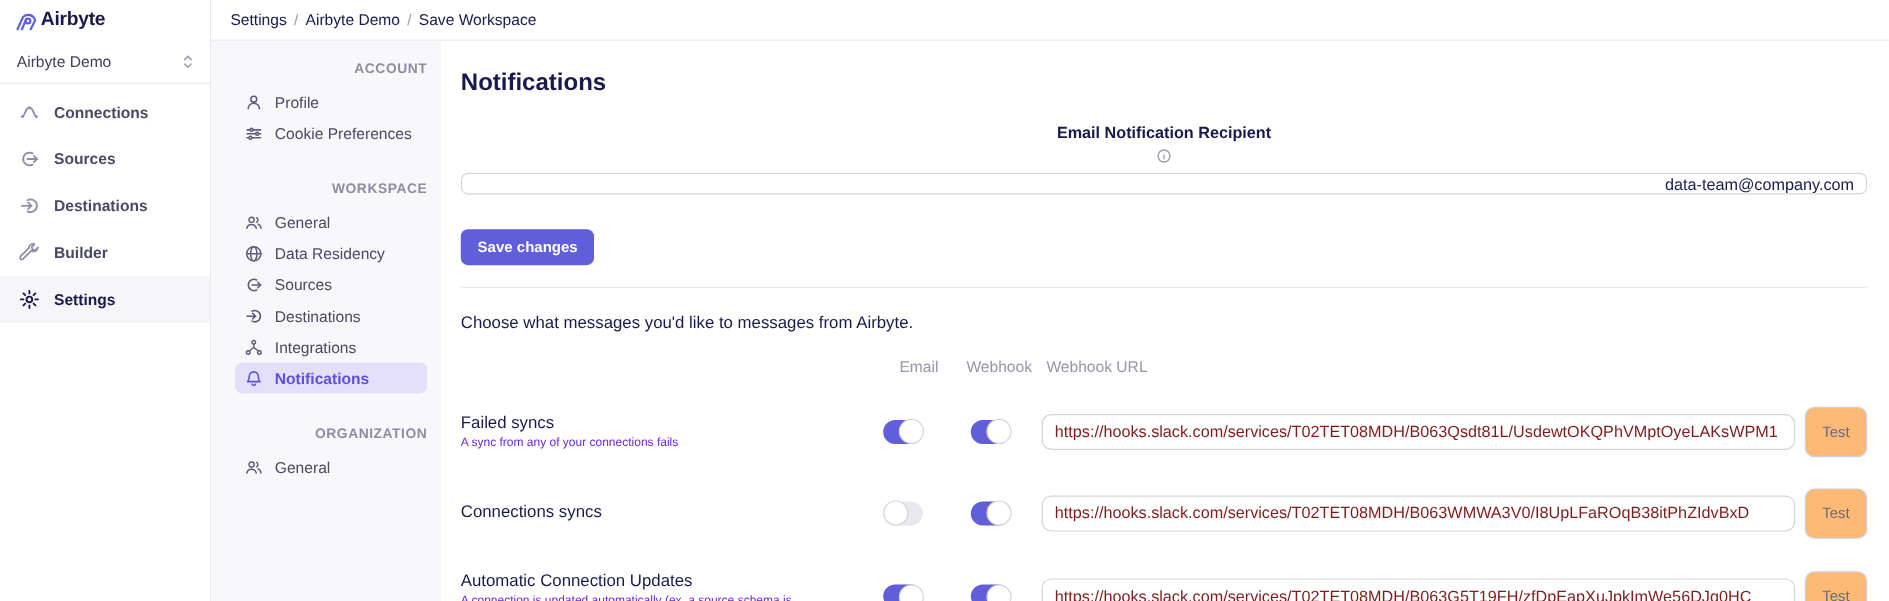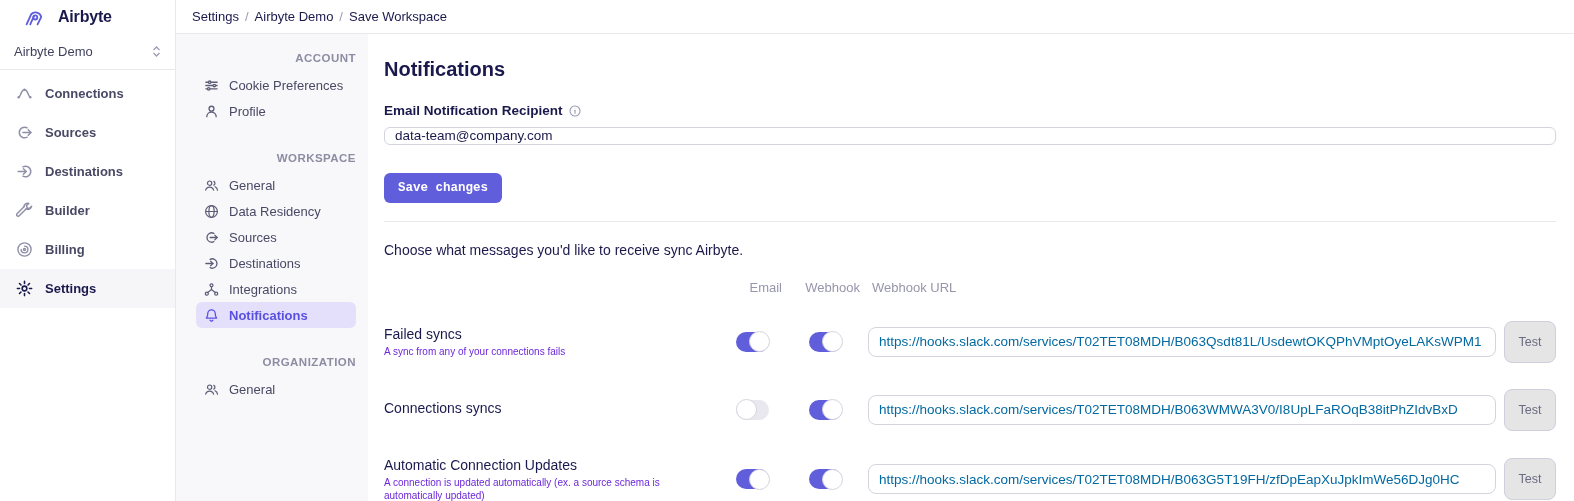--- a/index.html
+++ b/index.html
@@ -10,21 +10,21 @@
     background:#fff;
     display:flex;
   }
   
   .sidebar {
     width:176px; min-width:176px; height:100%;
     border-right:1px solid #e8e8ed;
     display:flex; flex-direction:column;
     background:#fff;
   }
-  .logo-row { height:34px; display:flex; align-items:center; padding:0 22px; gap:14px; }
+  .logo-row { height:34px; display:flex; align-items:center; padding:0 10px; gap:2px; }
   .logo-mark { width:22px; height:22px; flex:0 0 auto; }
   .logo-text { font-size:16px; font-weight:700; color:#1a194d; letter-spacing:-0.2px; }
   .workspace-row {
     height:36px; display:flex; align-items:center; justify-content:space-between;
     padding:0 14px; border-bottom:1px solid #e8e8ed; cursor:pointer;
   }
   .workspace-name { font-size:13px; color:#3f3f5c; }
   .chevrons { color:#9a9ab3; }
   .nav { padding-top:4px; display:flex; flex-direction:column; }
   .nav-item {
@@ -61,32 +61,32 @@
   }
   .sn-item .ic { color:#5d5d7a; display:flex; }
   .sn-item.active { background:#e4e0fb; color:#5a50e0; font-weight:700; }
   .sn-item.active .ic { color:#5a50e0; }
   .sn-gap { height:14px; }
   
   .main { flex:1; padding:24px 18px 0 16px; min-width:0; background:#fff; }
   .page-title { font-size:20px; font-weight:700; color:#1a194d; margin-bottom:22px; }
   .field-label {
     font-size:13.5px; font-weight:600; color:#1a194d;
-    display:flex; align-items:center; gap:6px; margin-bottom:8px;
+    display:flex; align-items:center; gap:6px; margin-bottom:8px;flex-direction:column;
   }
   .info-ic { color:#9a9ab3; display:flex; }
   .email-input {
     width:100%; height:18px; border:1px solid #d4d4de; border-radius:6px;
     padding:0 10px; font-size:13.5px; color:#1a194d;
-    font-family:"Liberation Sans", sans-serif; background:#fff; outline:none;
+    font-family:"Liberation Sans", sans-serif; background:#fff; outline:none;text-align:right;
   }
   .save-btn {
     margin-top:28px; background:#615edc; color:#fff; border:none;
     font-size:12.5px; font-weight:700; padding:8px 14px; border-radius:6px;
-    cursor:pointer; font-family:Liberation Mono, monospace;text-align:center;
+    cursor:pointer; font-family:Liberation Sans, sans-serif;text-align:center;
   }
   .divider { height:1px; background:#e8e8ed; margin:18px 0 20px 0; }
   .choose-text { font-size:14px; color:#1a194d; margin-bottom:22px; }
   .notif-grid {
     display:grid;
     grid-template-columns:330px 60px 70px 1fr 52px;
     column-gap:8px; row-gap:26px; align-items:center;
   }
   .col-head { font-size:13px; color:#9696ab; text-align:right; align-self:end; }
   .col-head.url-head { text-align:left; padding-left:4px; }
@@ -100,25 +100,25 @@
   }
   .toggle .knob {
     position:absolute; top:-0.5px; left:0; width:21px; height:21px;
     border-radius:50%; background:#fff; border:1px solid #d4d4de;
     transition:left .1s;
   }
   .toggle.on { background:#615edc; }
   .toggle.on .knob { left:13px; }
   .url-input {
     width:100%; height:30px; border:1px solid #d4d4de; border-radius:8px;
-    padding:0 10px; font-size:13.5px; color:#0369a1;
+    padding:0 10px; font-size:13.5px; color:#7f1d1d;
     font-family:"Liberation Sans", sans-serif; background:#fff; outline:none;
   }
   .test-btn {
-    width:52px; height:42px; background:#e5e5e5; border:1px solid #cfcfde;
+    width:52px; height:42px; background:#fdba74; border:1px solid #cfcfde;
     border-radius:8px; font-size:12.5px; color:#6b6b82; cursor:pointer;
     font-family:"Liberation Sans", sans-serif;
   }
   svg { display:block; }
 </style>
 </head>
 <body>
 
 <aside class="sidebar">
   <div class="logo-row">
@@ -176,30 +176,20 @@
     </div>
     <div class="nav-item">
       <span class="ic">
         <svg viewBox="0 0 16 16" width="17" height="17" fill="none" stroke="currentColor" stroke-width="1.4" stroke-linecap="round" stroke-linejoin="round">
           <path d="M9.5 6.5 L3 13 a1.4 1.4 0 0 1 -2 -2 L7.5 4.5"></path>
           <path d="M7.5 4.5 a3.4 3.4 0 0 1 4.5 -3.2 L9.8 3.5 L10.5 5.5 L12.5 6.2 L14.7 4 a3.4 3.4 0 0 1 -5.2 2.5"></path>
         </svg>
       </span>
       <span>Builder</span>
     </div>
-    <div class="nav-item">
-      <span class="ic">
-        <svg viewBox="0 0 16 16" width="17" height="17" fill="none" stroke="currentColor" stroke-width="1.3" stroke-linecap="round">
-          <circle cx="8" cy="8" r="6.2"></circle>
-          <path d="M8 4.8 a3.2 3.2 0 1 1 -3.2 3.2"></path>
-          <circle cx="8" cy="8" r="1"></circle>
-        </svg>
-      </span>
-      <span>Billing</span>
-    </div>
     <div class="nav-item active">
       <span class="ic">
         <svg viewBox="0 0 16 16" width="17" height="17" fill="none" stroke="currentColor" stroke-width="1.5" stroke-linecap="round">
           <circle cx="8" cy="8" r="2.2"></circle>
           <path d="M8 1.3 v2 M8 12.7 v2 M1.3 8 h2 M12.7 8 h2 M3.3 3.3 l1.4 1.4 M11.3 11.3 l1.4 1.4 M12.7 3.3 l-1.4 1.4 M4.7 11.3 l-1.4 1.4"></path>
         </svg>
       </span>
       <span>Settings</span>
     </div>
   </nav>
@@ -216,36 +206,36 @@
     </div>
   </div>
 
   <div class="content-row">
 
     <div class="settings-nav">
       <div class="sn-header">ACCOUNT</div>
       <div class="sn-item">
         <span class="ic">
           <svg viewBox="0 0 16 16" width="15" height="15" fill="none" stroke="currentColor" stroke-width="1.4" stroke-linecap="round">
+            <circle cx="8" cy="5" r="2.6"></circle>
+              <path d="M3 13.5 a5 5 0 0 1 10 0"></path>
+          </svg>
+        </span>
+        <span>Profile</span>
+      </div>
+      <div class="sn-item">
+        <span class="ic">
+          <svg viewBox="0 0 16 16" width="15" height="15" fill="none" stroke="currentColor" stroke-width="1.4" stroke-linecap="round">
             <path d="M2 4.5 h12 M2 8 h12 M2 11.5 h12"></path>
             <circle cx="6" cy="4.5" r="1.3" fill="#f8f8fa"></circle>
               <circle cx="11" cy="8" r="1.3" fill="#f8f8fa"></circle>
               <circle cx="5" cy="11.5" r="1.3" fill="#f8f8fa"></circle>
           </svg>
         </span>
         <span>Cookie Preferences</span>
-      </div>
-      <div class="sn-item">
-        <span class="ic">
-          <svg viewBox="0 0 16 16" width="15" height="15" fill="none" stroke="currentColor" stroke-width="1.4" stroke-linecap="round">
-            <circle cx="8" cy="5" r="2.6"></circle>
-              <path d="M3 13.5 a5 5 0 0 1 10 0"></path>
-          </svg>
-        </span>
-        <span>Profile</span>
       </div>
       <div class="sn-gap"></div>
       <div class="sn-header">WORKSPACE</div>
       <div class="sn-item">
         <span class="ic">
           <svg viewBox="0 0 16 16" width="15" height="15" fill="none" stroke="currentColor" stroke-width="1.3" stroke-linecap="round">
             <circle cx="6" cy="5.5" r="2.3"></circle>
               <path d="M1.8 13 a4.3 4.3 0 0 1 8.4 0"></path>
             <path d="M10.5 3.6 a2.3 2.3 0 0 1 0 4"></path>
               <path d="M11.8 9.3 a4.3 4.3 0 0 1 2.6 3.7"></path>
@@ -330,21 +320,21 @@
               <circle cx="6" cy="3.4" r="0.4" fill="currentColor" stroke="none"></circle>
           </svg>
         </span>
       </div>
       <input class="email-input" type="text" value="data-team@company.com" style="">
 
       <button class="save-btn">Save changes</button>
 
       <div class="divider"></div>
 
-      <div class="choose-text">Choose what messages you'd like to receive sync Airbyte.</div>
+      <div class="choose-text">Choose what messages you'd like to messages from Airbyte.</div>
 
       <div class="notif-grid">
 
         <div></div>
         <div class="col-head">Email</div>
         <div class="col-head">Webhook</div>
         <div class="col-head url-head">Webhook URL</div>
         <div></div>
 
         <div class="row-label">

